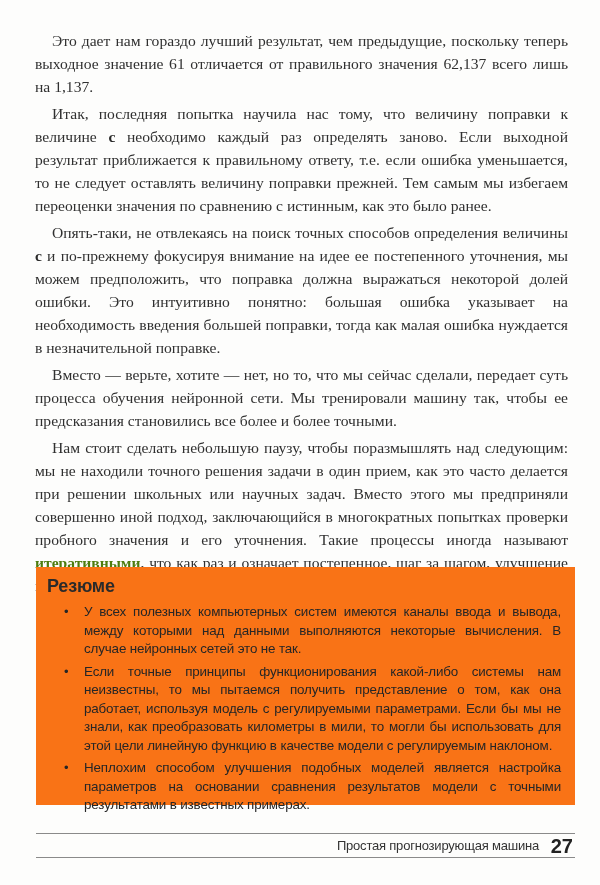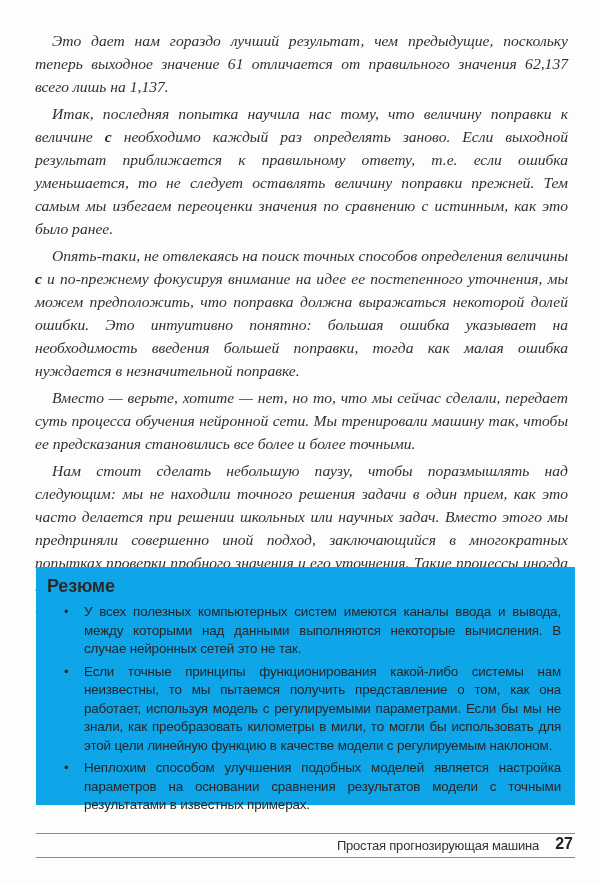--- a/index.html
+++ b/index.html
@@ -5,28 +5,27 @@
   html, body { margin: 0; padding: 0; }
   body {
     width: 600px; height: 885px; background: #fdfdfc; position: relative; overflow: hidden;
     color: #2b2b2b;
   }
   .body-text {
     position: absolute; left: 35px; top: 29px; width: 533px;
     font-family: "Liberation Serif", "DejaVu Serif", serif;
     font-size: 15.6px; line-height: 23px; text-align: justify;
     color: #303030;
-    font-style: italic;
   }
   .body-text p { margin: 0 0 4px 0; text-indent: 17px; }
   .body-text .b { font-weight: bold; color: #2a2a2a; }
   .body-text .term { font-weight: bold; color: #4d7c0f; }
   .summary {
     position: absolute; left: 36px; top: 567px; width: 539px; height: 238px;
-    background: #0ea5e9;
+    background: #f97316;
     font-family: "Liberation Sans", "DejaVu Sans", sans-serif;
     color: #262626;
   }
   .summary h2 {
     margin: 0; position: absolute; left: 11px; top: 9px;
     font-size: 18px; font-weight: bold; color: #2a2a2a; letter-spacing: -0.2px;
   }
   .summary ul {
     list-style: none; margin: 0; padding: 0;
     position: absolute; left: 0; top: 36px; width: 539px;
@@ -41,21 +40,21 @@
   }
   .footer-line { position: absolute; left: 36px; width: 539px; height: 1px; background: #8a8a8a; }
   .footer {
     position: absolute; left: 36px; top: 834px; width: 539px; height: 23px;
     font-family: "Liberation Sans", "DejaVu Sans", sans-serif;
   }
   .footer .title {
     position: absolute; right: 36px; top: 4px; font-size: 13px; color: #333; letter-spacing: -0.2px; margin-left: 36px;
   }
   .footer .page {
-    position: absolute; right: 2px; top: 1px; font-size: 16px; font-weight: bold; color: #222;
+    position: absolute; right: 2px; top: 1px; font-size: 20px; font-weight: bold; color: #222;
   }
 </style>
 </head>
 <body>
 
 <div class="body-text">
   <p>Это дает нам гораздо лучший результат, чем предыдущие, поскольку теперь выходное значение 61 отличается от правильного значения 62,137 всего лишь на 1,137.</p>
   <p><span>Итак, последняя попытка научила нас тому, что величину поправки к величине </span><span class="b">c</span><span> необходимо каждый раз определять заново. Если выходной результат приближается к правильному ответу, т.е. если ошибка уменьшается, то не следует оставлять величину поправки прежней. Тем самым мы избегаем переоценки значения по сравнению с истинным, как это было ранее.</span></p>
   <p><span>Опять-таки, не отвлекаясь на поиск точных способов определения величины </span><span class="b">c</span><span> и по-прежнему фокусируя внимание на идее ее постепенного уточнения, мы можем предположить, что поправка должна выражаться некоторой долей ошибки. Это интуитивно понятно: большая ошибка указывает на необходимость введения большей поправки, тогда как малая ошибка нуждается в незначительной поправке.</span></p>
   <p>Вместо — верьте, хотите — нет, но то, что мы сейчас сделали, передает суть процесса обучения нейронной сети. Мы тренировали машину так, чтобы ее предсказания становились все более и более точными.</p>

